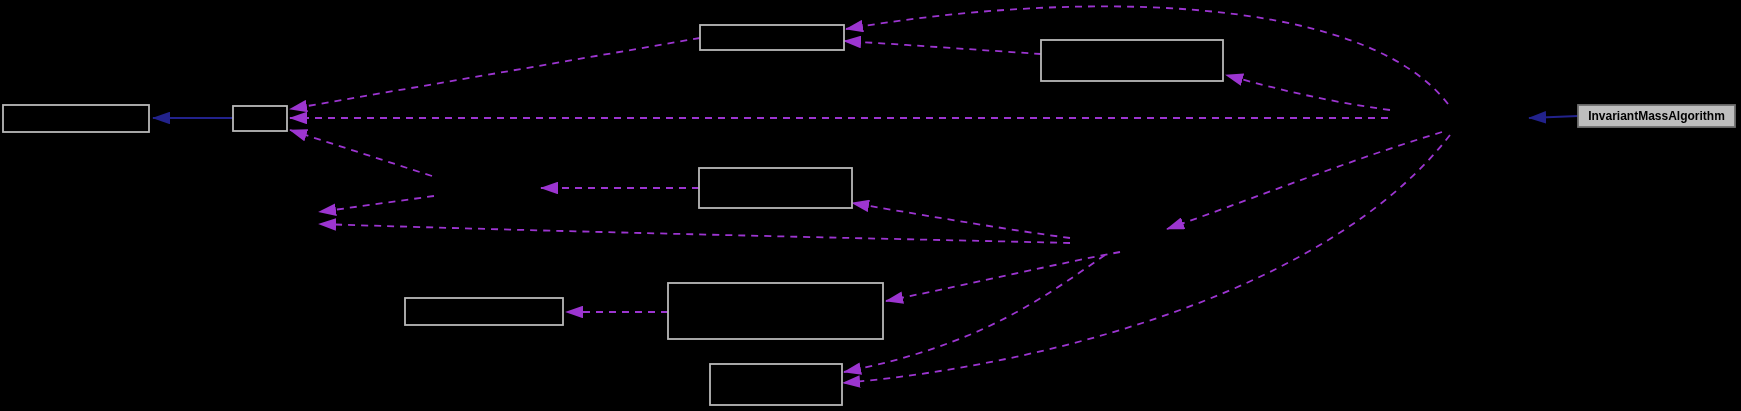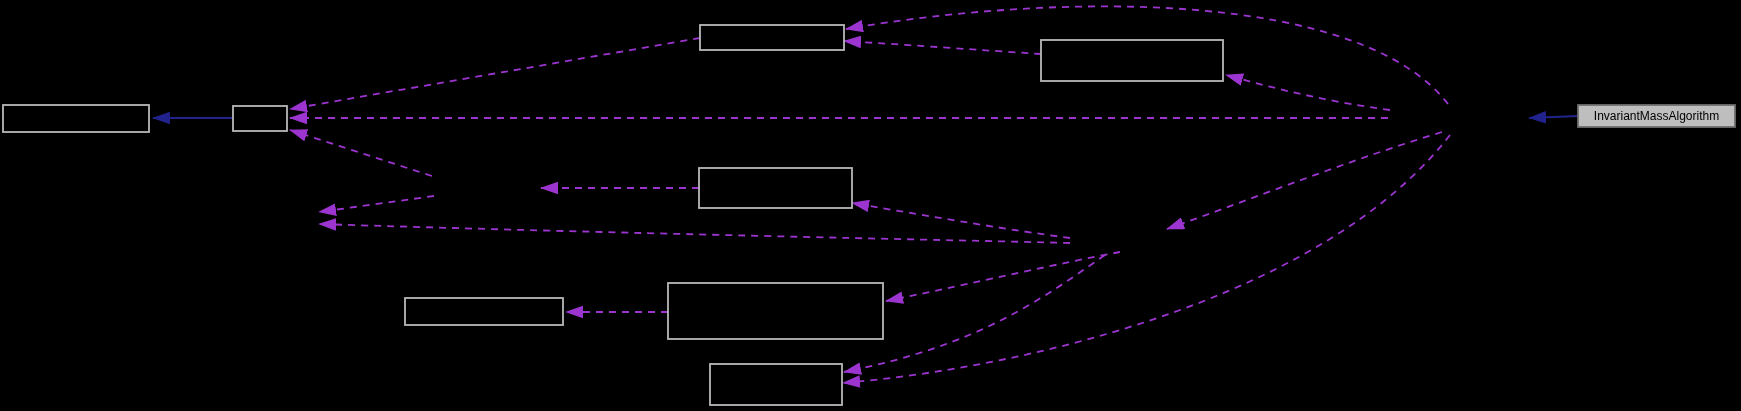--- a/index.html
+++ b/index.html
@@ -1,17 +1,17 @@
 <!DOCTYPE html>
 <html><head>
 <meta charset="utf-8">
 <style>
   html,body{margin:0;padding:0;}
   body{background:#000;font-family:"Liberation Sans", sans-serif;}
-  .stage{position:relative;width:1741px;height:411px;background:#000;overflow:hidden;}
+  .stage{position:relative;width:1741px;height:411px;background:#000;overflow:hidden;font-weight:bold;}
   svg{display:block;}
   .edge{fill:none;}
   .edge.dashed{stroke-dasharray:7 6;stroke-width:1.8;}
   .edge.solid{stroke-width:1.8;}
   .node-rect{stroke-width:1.8;}
   .node-label{font-family:"Liberation Sans", sans-serif;font-size:12px;}
 </style>
 </head>
 <body>
 

